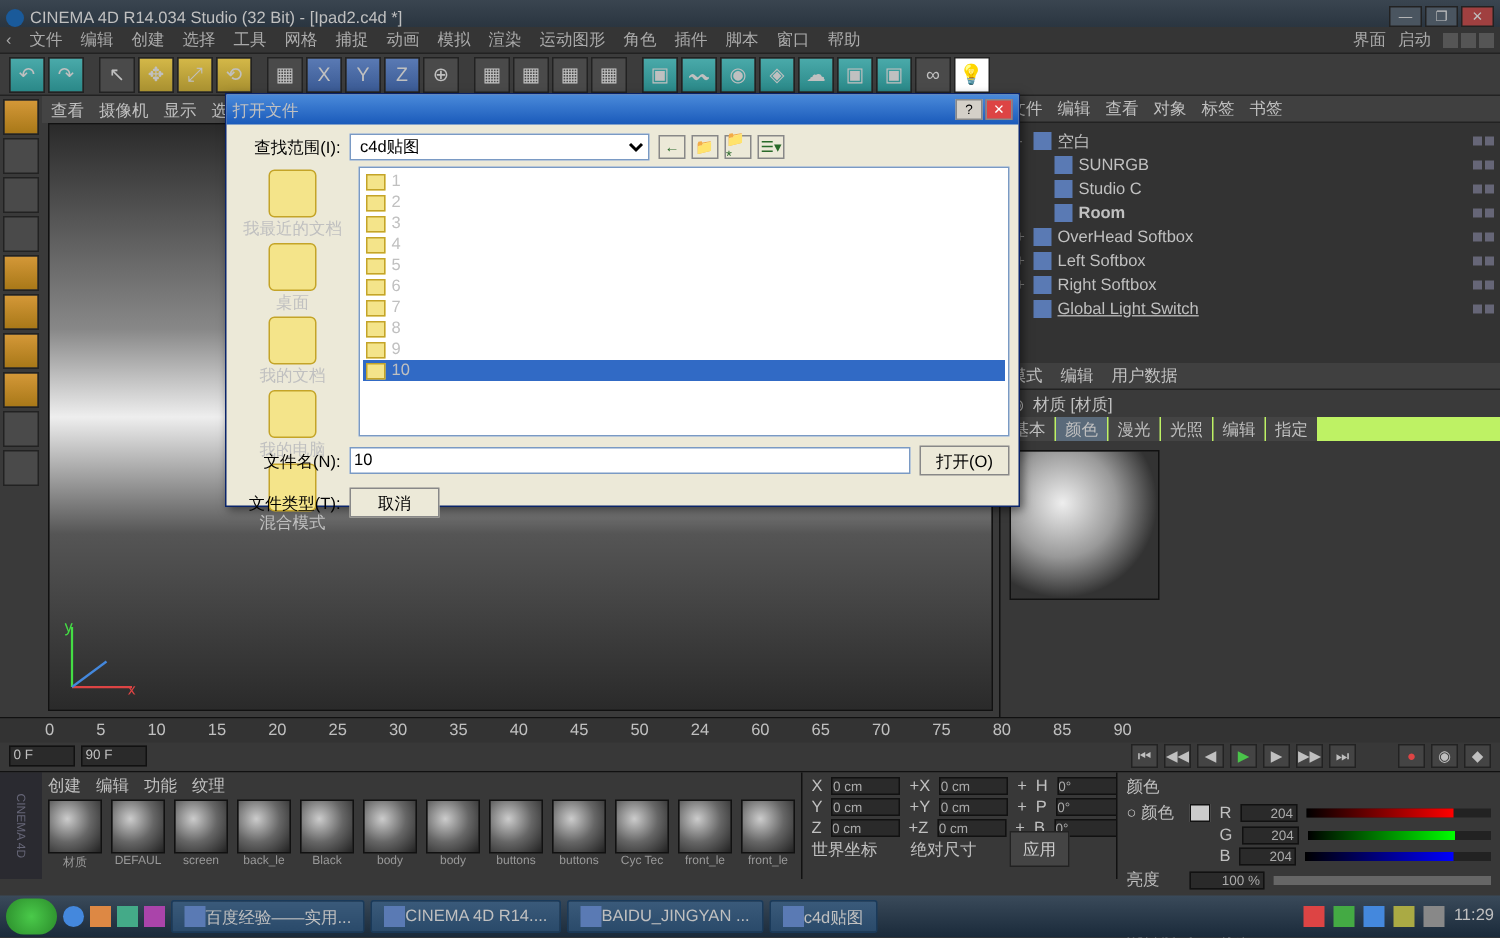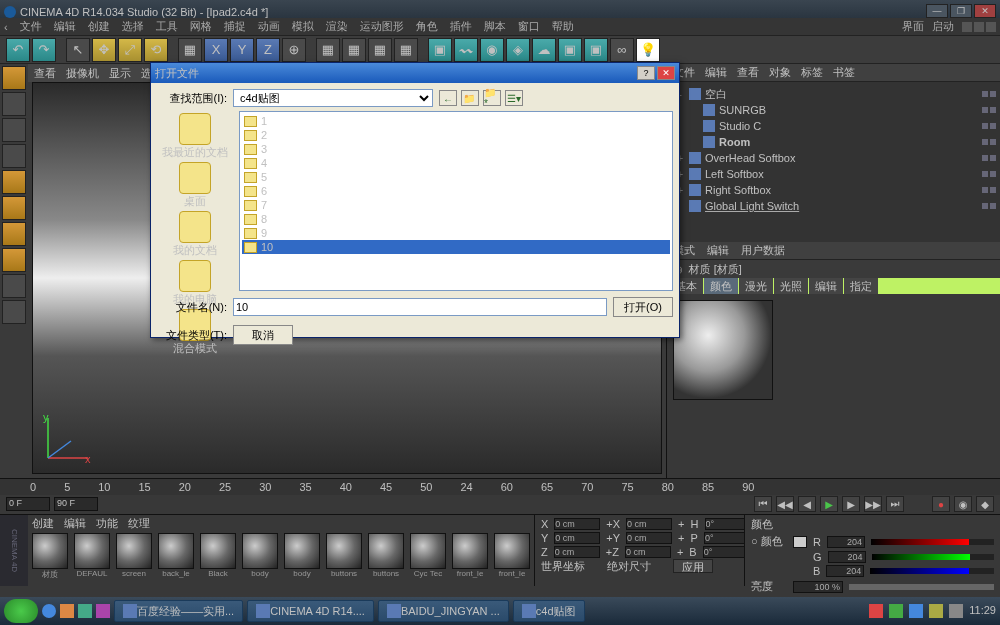--- a/index.html
+++ b/index.html
@@ -440,21 +440,21 @@
         <input value="0 cm" style="">
         <span>+Z</span>
         <input value="0 cm" style="">
         <span>+</span>
         <span>B</span>
         <input value="0°" style="">
       </div>
     <div class="coord-row">
         <span style="width:60px">世界坐标</span>
         <span style="width:60px">绝对尺寸</span>
-        <button class="dlg-btn" style="width:40px;height:14px;background:#444;border:1px solid #222;color:#ccc">应用</button>
+        <button class="dlg-btn" style="width:40px;height:24px;background:#444;border:1px solid #222;color:#ccc">应用</button>
       </div>
   </div>
   <div class="bp-props">
     <div class="prop-row">
         <span>颜色</span>
       </div>
     <div class="prop-row">
         <span class="lbl">○ 颜色</span>
         <div class="sw"></div>
         <span>R</span>

